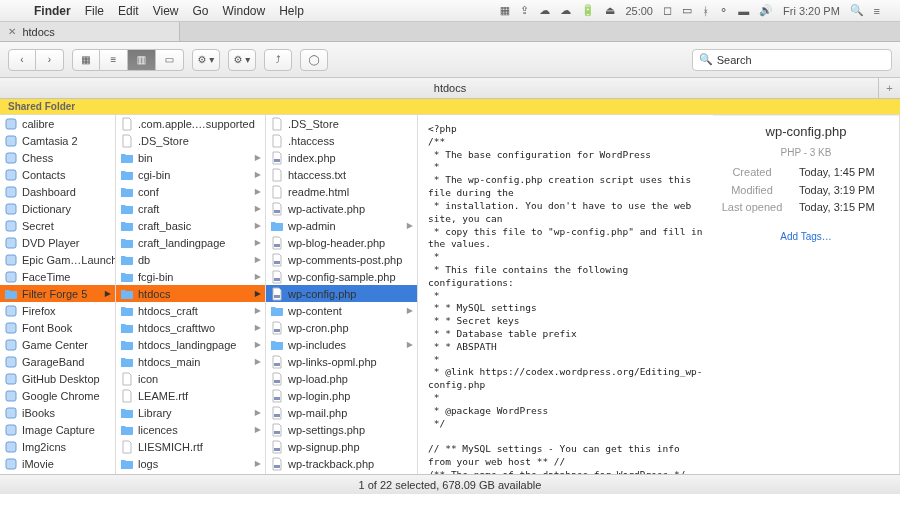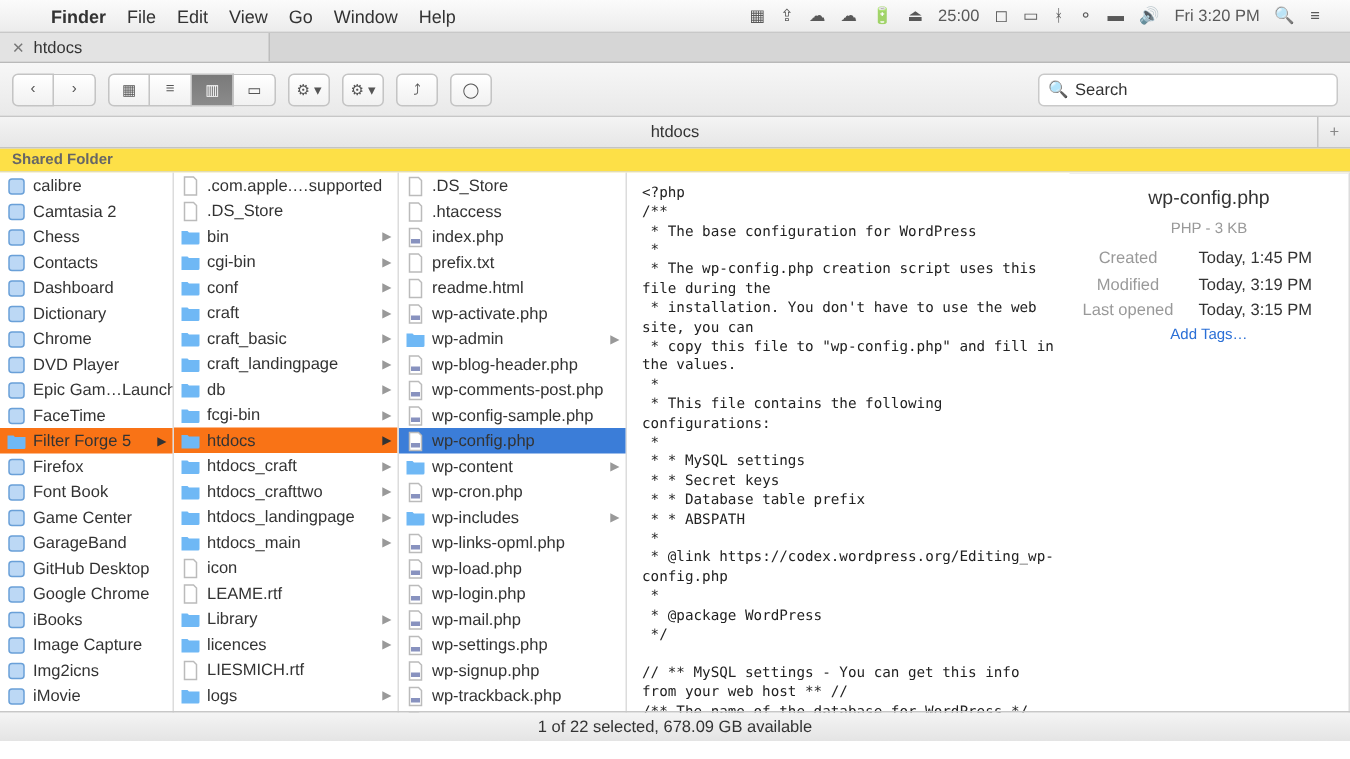--- a/index.html
+++ b/index.html
@@ -41,21 +41,21 @@
 .item .arrow{margin-left:auto;font-size:8px;color:#999}
 .item.sel .arrow,.item.hl .arrow{color:inherit}
 .ico{width:14px;height:14px;flex-shrink:0;display:flex;align-items:center;justify-content:center}
 .preview{flex:1;padding:8px 10px;font-family:Menlo,Monaco,monospace;font-size:9.5px;line-height:1.35;color:#222;white-space:pre-wrap;overflow:hidden}
 .preview-meta{border-top:1px solid #eee;padding:8px 0 12px;text-align:center}
 .preview-meta h3{font-size:13px;font-weight:500;margin-bottom:8px}
 .preview-meta .sub{color:#999;font-size:10px;margin-bottom:6px}
 .meta-row{display:flex;justify-content:center;gap:8px;font-size:10px;line-height:1.6}
 .meta-row .k{color:#999;width:78px;text-align:center}
 .meta-row .v{width:100px;text-align:left}
-.tags{color:#2a6fd6;font-size:10px;margin-top:1px}
+.tags{color:#2a6fd6;font-size:10px;margin-top:14px}
 .statusbar{position:absolute;bottom:12px;left:0;right:0;height:20px;background:linear-gradient(#f4f4f4,#e4e4e4);border-top:1px solid #c7c7c7;display:flex;align-items:center;justify-content:center;font-size:10px;color:#666}
 .fico-folder{fill:#6fb8f5}
 </style>
 </head>
 <body>
 
 <div class="menubar">
   <div class="menubar-left">
     <span></span>
     <span class="bold">Finder</span>
@@ -179,21 +179,21 @@
           </svg>
         </span>
         <span>Dictionary</span>
       </div>
       <div class="item">
         <span class="ico">
           <svg width="14" height="14" viewBox="0 0 14 14">
             <rect x="2" y="2" width="10" height="10" rx="2" fill="#bcd8f5" stroke="#6aa0d8"></rect>
           </svg>
         </span>
-        <span>Chrome</span>
+        <span>Secret</span>
       </div>
       <div class="item">
         <span class="ico">
           <svg width="14" height="14" viewBox="0 0 14 14">
             <rect x="2" y="2" width="10" height="10" rx="2" fill="#bcd8f5" stroke="#6aa0d8"></rect>
           </svg>
         </span>
         <span>DVD Player</span>
       </div>
       <div class="item">
@@ -521,21 +521,21 @@
           </svg>
         </span>
         <span>index.php</span>
       </div>
       <div class="item">
         <span class="ico">
           <svg width="14" height="14" viewBox="0 0 14 14">
             <path d="M3 1h6l2 2v10H3z" fill="#fff" stroke="#bbb"></path>
           </svg>
         </span>
-        <span>prefix.txt</span>
+        <span>htaccess.txt</span>
       </div>
       <div class="item">
         <span class="ico">
           <svg width="14" height="14" viewBox="0 0 14 14">
             <path d="M3 1h6l2 2v10H3z" fill="#fff" stroke="#bbb"></path>
           </svg>
         </span>
         <span>readme.html</span>
       </div>
       <div class="item">

